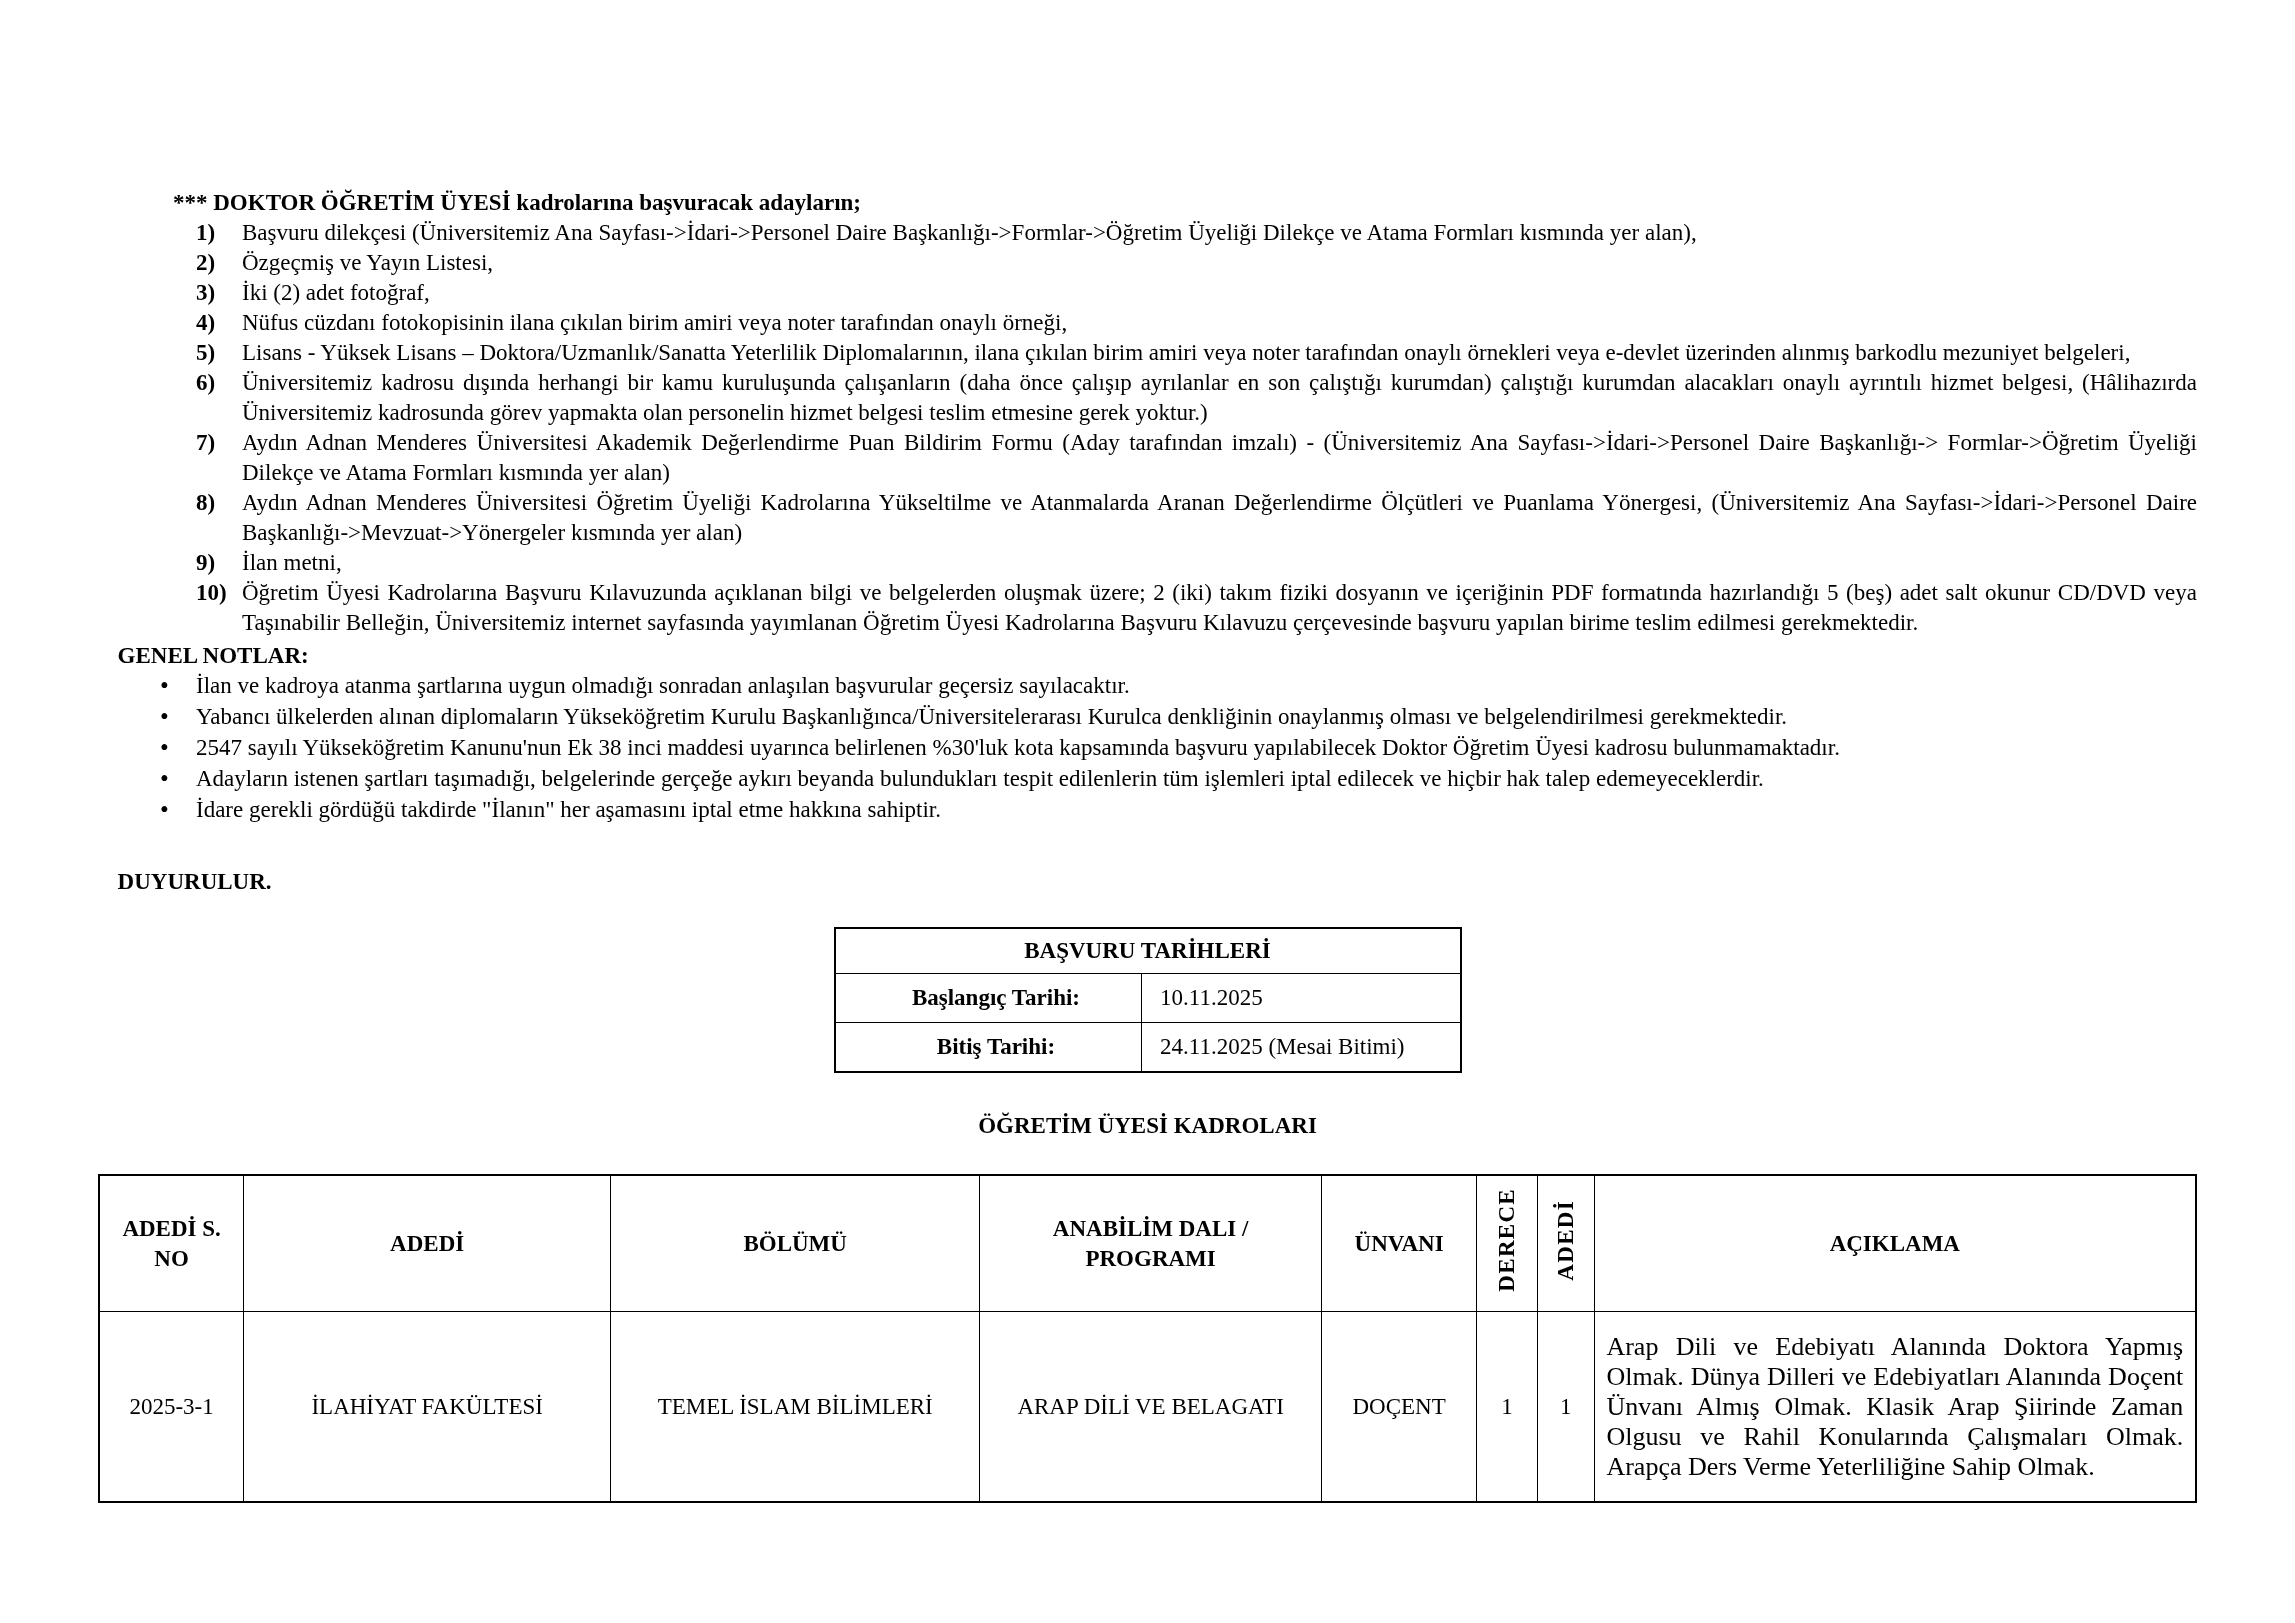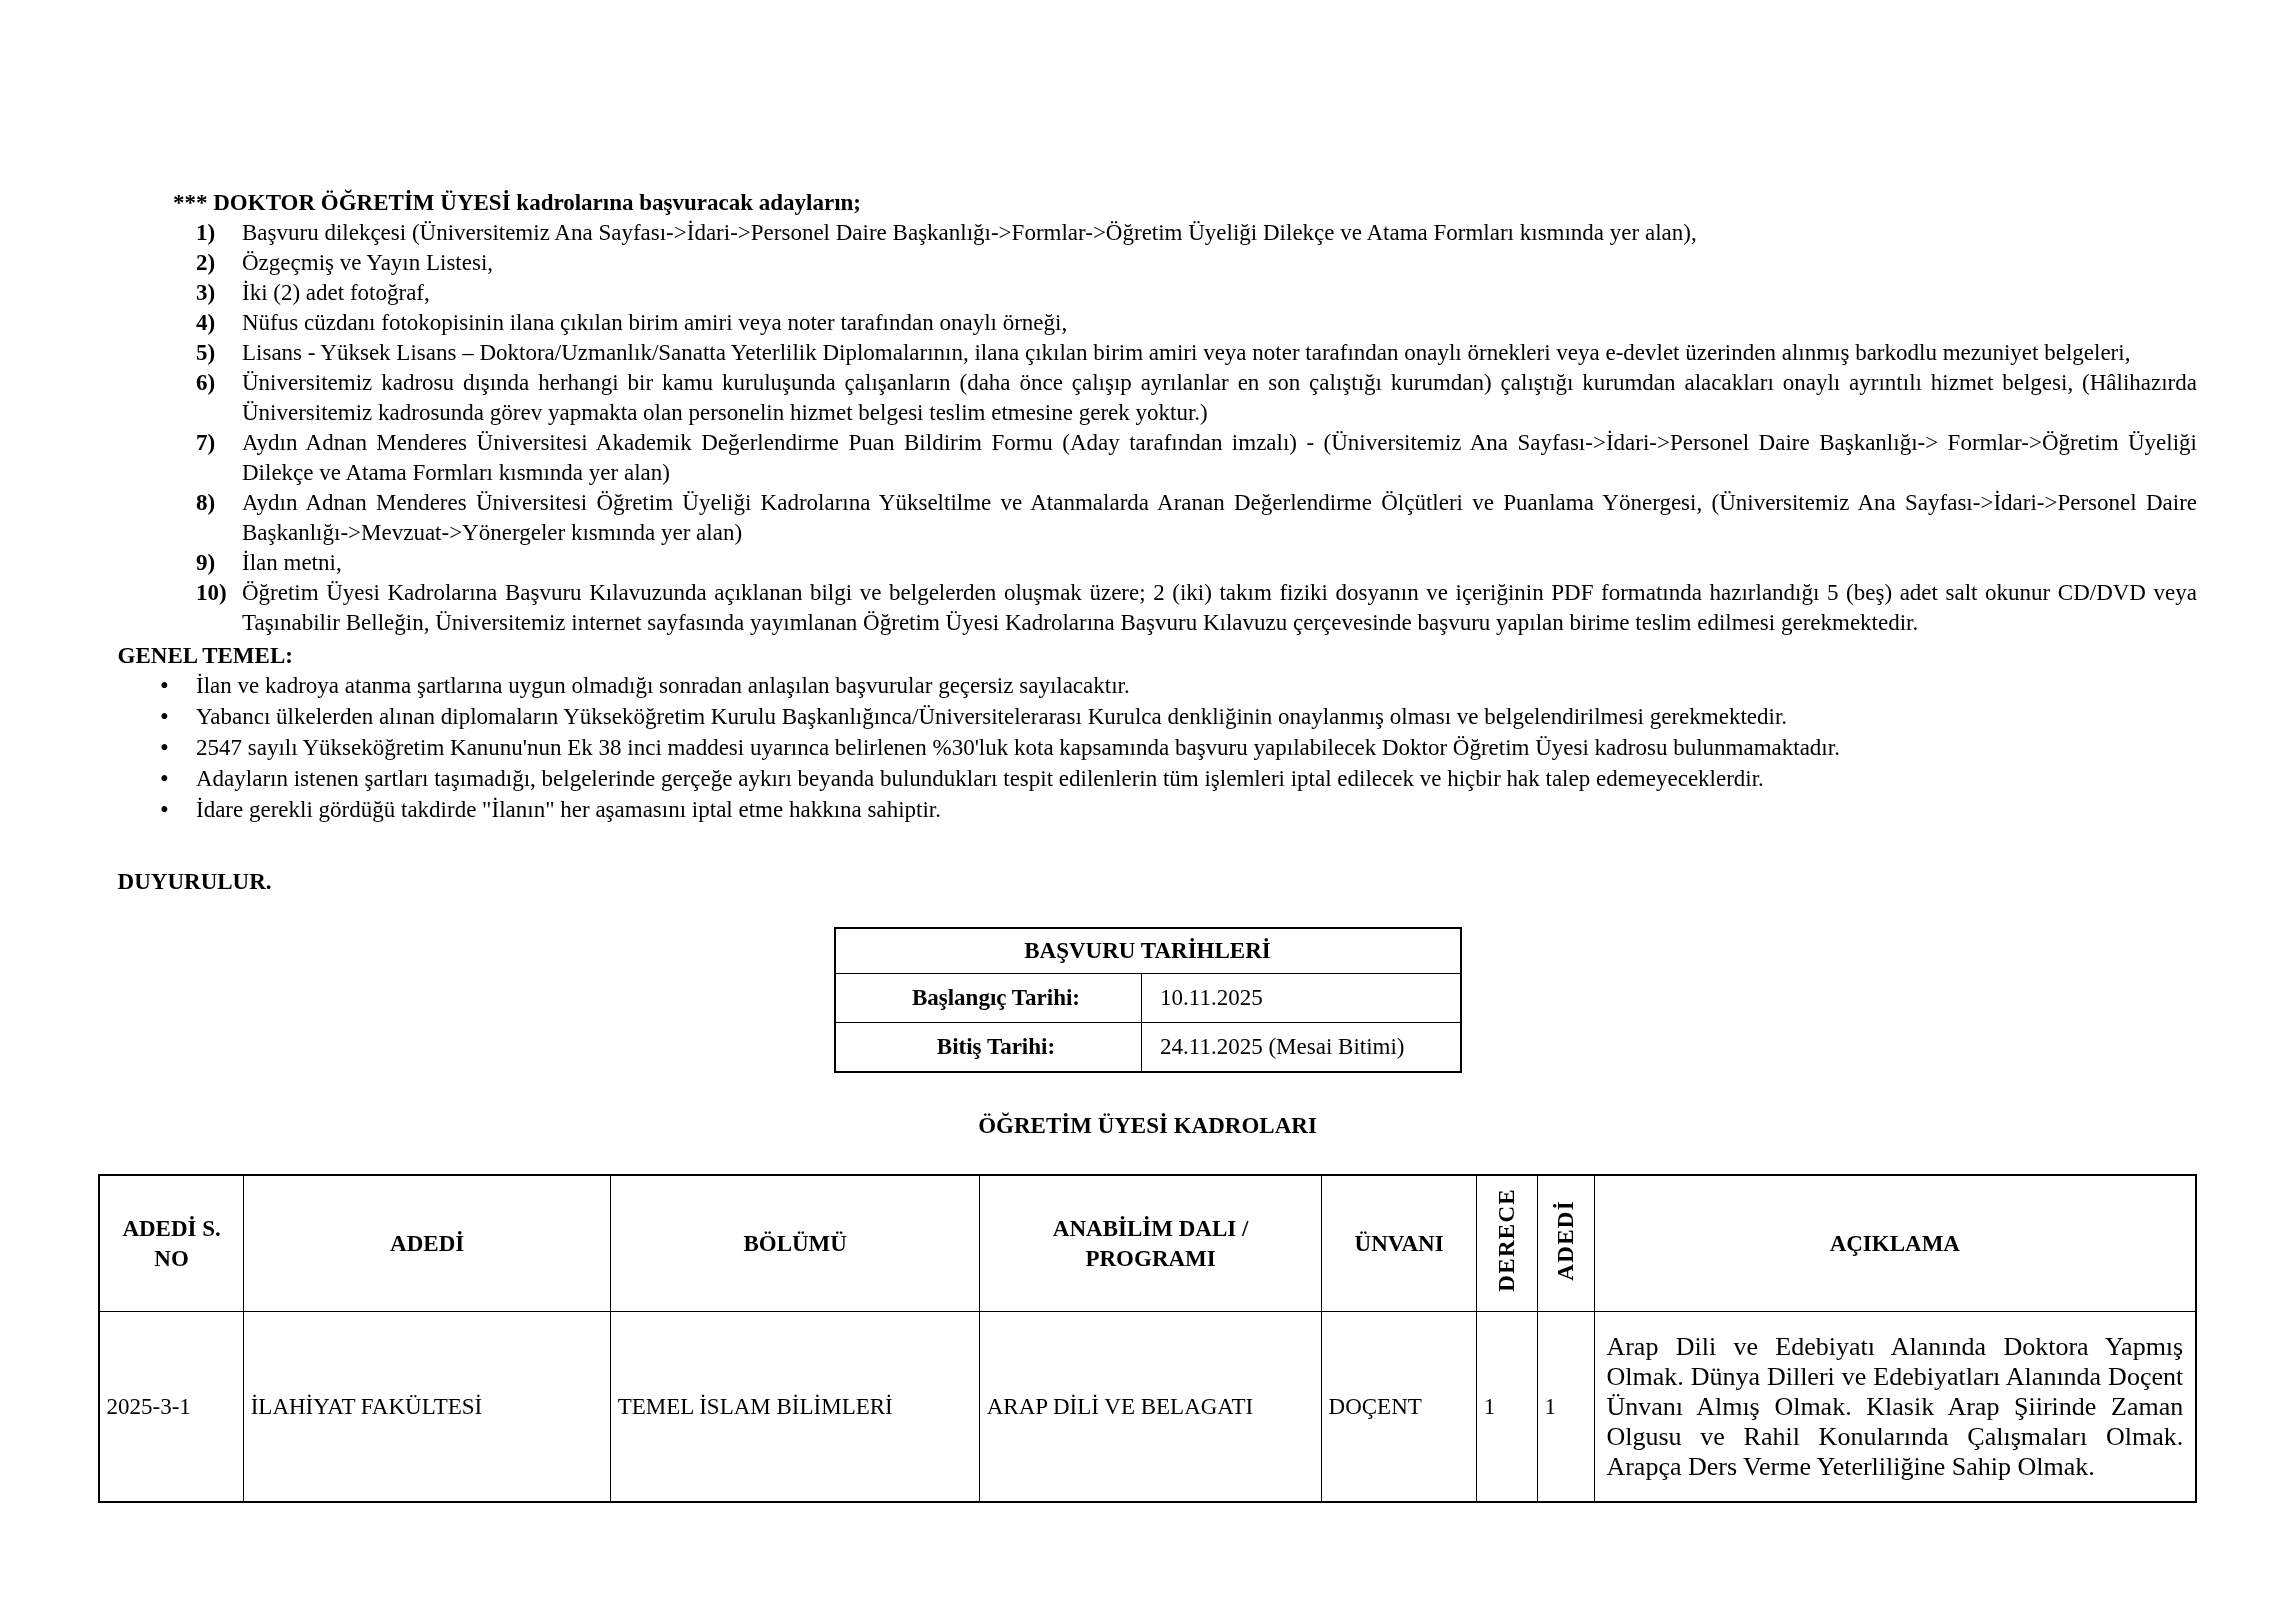--- a/index.html
+++ b/index.html
@@ -36,21 +36,21 @@
   .dates-table td.lbl{font-weight:bold;text-align:center;padding:9.2px 0 9.2px 15.7px;width:49%;}
   .dates-table td.val{text-align:left;padding:9.2px 0 9.2px 18.3px;}
 
   .positions-title{text-align:center;font-weight:bold;margin-top:38px;}
 
   .positions-table{margin-top:33px;width:100%;border:2.6px solid #000;table-layout:fixed;}
   .positions-table th{font-weight:bold;text-align:center;height:135px;padding:0 16.4px;}
   .positions-table th.wide-pad{padding:0 29.4px;margin-top:28px;}
   .positions-table th.vcell{padding:0;}
   .vert{writing-mode:vertical-rl;transform:rotate(180deg);display:inline-block;font-weight:bold;letter-spacing:1.3px;}
-  .positions-table td{height:173px;padding:0 6.5px;}
+  .positions-table td{height:173px;text-align:center;padding:0 6.5px;}
   .positions-table td.desc{font-size:26px;text-align:justify;padding:7.9px 11.8px;vertical-align:middle;}
 </style>
 </head>
 <body>
 
 <div class="page">
 
   <div class="heading">*** DOKTOR ÖĞRETİM ÜYESİ kadrolarına başvuracak adayların;</div>
 
   <div class="numlist">
@@ -89,21 +89,21 @@
     <div class="item">
       <span class="num">9)</span>
       <span class="txt">İlan metni,</span>
     </div>
     <div class="item">
       <span class="num">10)</span>
       <span class="txt">Öğretim Üyesi Kadrolarına Başvuru Kılavuzunda açıklanan bilgi ve belgelerden oluşmak üzere; 2 (iki) takım fiziki dosyanın ve içeriğinin PDF formatında hazırlandığı 5 (beş) adet salt okunur CD/DVD veya Taşınabilir Belleğin, Üniversitemiz internet sayfasında yayımlanan Öğretim Üyesi Kadrolarına Başvuru Kılavuzu çerçevesinde başvuru yapılan birime teslim edilmesi gerekmektedir.</span>
     </div>
   </div>
 
-  <div class="notes-title">GENEL TEMEL:</div>
+  <div class="notes-title">GENEL NOTLAR:</div>
 
   <div class="bullets">
     <div class="bullet">
       <span class="dot"></span>
       <span class="txt">İlan ve kadroya atanma şartlarına uygun olmadığı sonradan anlaşılan başvurular geçersiz sayılacaktır.</span>
     </div>
     <div class="bullet">
       <span class="dot"></span>
       <span class="txt">Yabancı ülkelerden alınan diplomaların Yükseköğretim Kurulu Başkanlığınca/Üniversitelerarası Kurulca denkliğinin onaylanmış olması ve belgelendirilmesi gerekmektedir.</span>
     </div>

